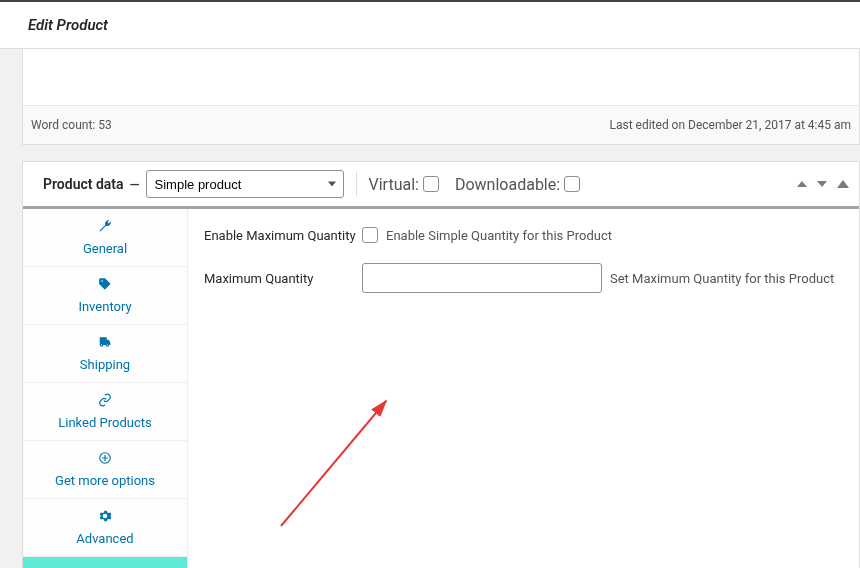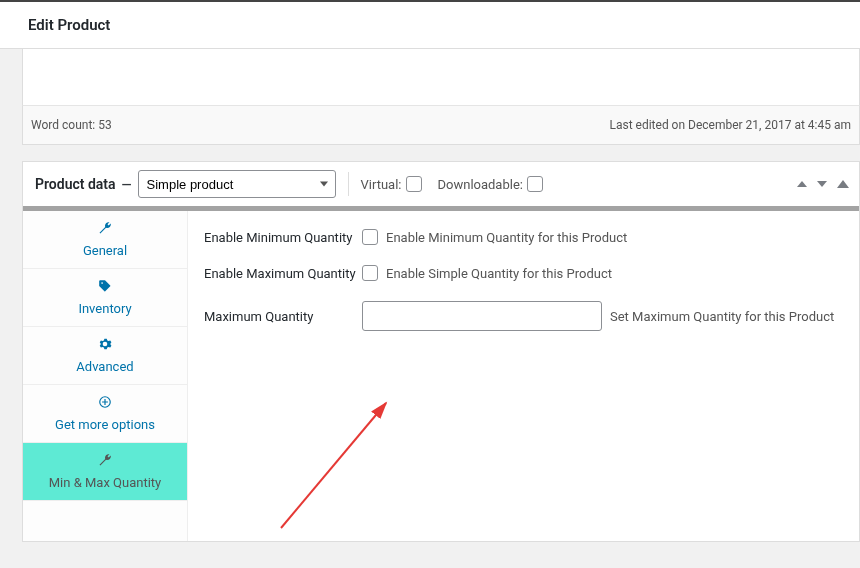--- a/index.html
+++ b/index.html
@@ -1,29 +1,29 @@
 <!DOCTYPE html>
 <html><head>
 <meta charset="utf-8">
 <style>
   * { box-sizing: border-box; margin: 0; padding: 0; }
   body { font-family: -apple-system, BlinkMacSystemFont, "Segoe UI", Roboto, sans-serif; font-size: 13px; color: #32373c; background: #f1f1f1; width: 860px; height: 568px; overflow: hidden; }
   .page-header { background: #fff; border-top: 2px solid #444; border-bottom: 1px solid #ddd; padding: 14px 20px 14px 28px; }
-  .page-title { font-size: 15px; font-weight: 600; color: #23282d; }
+  .page-title { font-size: 15px; font-weight: 600; color: #23282d; font-style: italic; }
   .spacer { height: 56px; background: #fff; margin: 0 0 0 22px; border-left: 1px solid #ddd; border-right: 1px solid #ddd; }
   .status-row { display: flex; justify-content: space-between; margin: 0 0 0 22px; border: 1px solid #ddd; border-top: 1px solid #e5e5e5; background: #f9f9f9; height: 40px; align-items: center; padding: 0 8px; font-size: 12px; color: #555; }
   .metabox { margin: 16px 0 0 22px; border: 1px solid #ddd; background: #fff; }
-  .mb-header { display: flex; align-items: center; border-bottom: 5px solid #a3a3a3; padding: 8px 12px; position: relative; }
+  .mb-header { display: flex; align-items: center; border-bottom: 3px solid #a3a3a3; padding: 8px 20px; position: relative; }
   .mb-title { font-weight: 600; font-size: 14px; color: #23282d; }
   .mb-dash { margin: 0 6px; font-weight: 600; }
   .mb-select { height: 28px; border: 1px solid #8c8f94; border-radius: 3px; padding: 0 24px 0 8px; background: #fff; font-size: 13px; min-width: 198px; appearance: none; position: relative; }
   .select-wrap { position: relative; display: inline-block; }
   .select-wrap::after { content: ""; position: absolute; right: 8px; top: 50%; transform: translateY(-50%); border-left: 4px solid transparent; border-right: 4px solid transparent; border-top: 5px solid #555; pointer-events: none; }
   .mb-header-sep { width: 1px; height: 24px; background: #ddd; margin: 0 12px; }
-  .mb-checklabel { display: flex; align-items: center; font-size: 13px; color: #555; margin-right: 16px; }
+  .mb-checklabel { display: flex; align-items: center; font-size: 16px; color: #555; margin-right: 16px; }
   .mb-checkbox { width: 16px; height: 16px; border: 1px solid #8c8f94; border-radius: 3px; margin-left: 4px; background: #fff; }
   .mb-header-right { position: absolute; right: 10px; display: flex; align-items: center; gap: 10px; color: #787c82; }
   .chev-up, .chev-down, .tri-up { display: inline-block; }
   .chev-up { width: 0; height: 0; border-left: 5px solid transparent; border-right: 5px solid transparent; border-bottom: 6px solid #787c82; }
   .chev-down { width: 0; height: 0; border-left: 5px solid transparent; border-right: 5px solid transparent; border-top: 6px solid #787c82; }
   .tri-up { width: 0; height: 0; border-left: 6px solid transparent; border-right: 6px solid transparent; border-bottom: 8px solid #787c82; }
   .mb-body { display: flex; min-height: 330px; }
   .sidebar { width: 165px; border-right: 1px solid #eee; background: #fdfdfd; }
   .sidebar li { list-style: none; }
   .side-item { display: flex; align-items: center; gap: 8px; padding: 10px 12px; border-bottom: 1px solid #eee; font-size: 13px; cursor: pointer; color: #0073aa; flex-direction: column; }
@@ -90,50 +90,62 @@
         <span class="side-icon">
             <svg viewBox="0 0 24 24" fill="currentColor">
               <path d="M21 11l-9-9H4c-1.1 0-2 .9-2 2v8l9 9c.4.4 1 .4 1.4 0L21 12.4c.4-.4.4-1 0-1.4zM7 8.5C6.2 8.5 5.5 7.8 5.5 7S6.2 5.5 7 5.5 8.5 6.2 8.5 7 7.8 8.5 7 8.5z"></path>
             </svg>
           </span>
         <span>Inventory</span>
       </li>
       <li class="side-item">
         <span class="side-icon">
             <svg viewBox="0 0 24 24" fill="currentColor">
-              <path d="M12 8a4 4 0 100 8 4 4 0 000-8zm9 4l2 3-2 3-3-1a8 8 0 01-2 1l-1 3h-4l-1-3a8 8 0 01-2-1l-3 1-2-3 2-3-2-3 2-3 3 1a8 8 0 012-1l1-3h4l1 3a8 8 0 012 1l3-1 2 3-2 3z"></path>
+              <path d="M3 4h12v4h3l3 4v5h-2a3 3 0 11-6 0H9a3 3 0 11-6 0V4zm3 14a1 1 0 100-2 1 1 0 000 2zm10 0a1 1 0 100-2 1 1 0 000 2z"></path>
             </svg>
           </span>
-        <span>Advanced</span>
+        <span>Shipping</span>
+      </li>
+      <li class="side-item">
+        <span class="side-icon">
+            <svg viewBox="0 0 24 24" fill="none" stroke="currentColor" stroke-width="2">
+              <path d="M10 13a5 5 0 007 0l3-3a5 5 0 00-7-7l-1 1"></path>
+              <path d="M14 11a5 5 0 00-7 0l-3 3a5 5 0 007 7l1-1"></path>
+            </svg>
+          </span>
+        <span>Linked Products</span>
       </li>
       <li class="side-item">
         <span class="side-icon">
             <svg viewBox="0 0 24 24" fill="none" stroke="currentColor" stroke-width="2">
               <circle cx="12" cy="12" r="9"></circle>
               <path d="M12 7v10M7 12h10"></path>
             </svg>
           </span>
         <span>Get more options</span>
+      </li>
+      <li class="side-item">
+        <span class="side-icon">
+            <svg viewBox="0 0 24 24" fill="currentColor">
+              <path d="M12 8a4 4 0 100 8 4 4 0 000-8zm9 4l2 3-2 3-3-1a8 8 0 01-2 1l-1 3h-4l-1-3a8 8 0 01-2-1l-3 1-2-3 2-3-2-3 2-3 3 1a8 8 0 012-1l1-3h4l1 3a8 8 0 012 1l3-1 2 3-2 3z"></path>
+            </svg>
+          </span>
+        <span>Advanced</span>
       </li>
       <li class="side-item active">
         <span class="side-icon">
             <svg viewBox="0 0 24 24" fill="currentColor">
               <path d="M22 6c0 3.3-2.7 6-6 6-.8 0-1.5-.2-2.2-.4L4 21.4 2.6 20l9.8-9.8C12.2 9.5 12 8.8 12 8c0-3.3 2.7-6 6-6 .6 0 1.2.1 1.7.3l-3.4 3.4 2 2 3.4-3.4c.2.5.3 1.1.3 1.7z"></path>
             </svg>
           </span>
         <span>Min &amp; Max Quantity</span>
       </li>
     </ul>
 
     <div class="content">
-      <div class="form-row">
-        <span class="form-label">Enable Minimum Quantity</span>
-        <span class="form-checkbox"></span>
-        <span class="form-desc">Enable Minimum Quantity for this Product</span>
-      </div>
       <div class="form-row">
         <span class="form-label">Enable Maximum Quantity</span>
         <span class="form-checkbox"></span>
         <span class="form-desc">Enable Simple Quantity for this Product</span>
       </div>
       <div class="form-row">
         <span class="form-label">Maximum Quantity</span>
         <input class="form-input" type="text" style="">
         <span class="form-desc">Set Maximum Quantity for this Product</span>
       </div>

